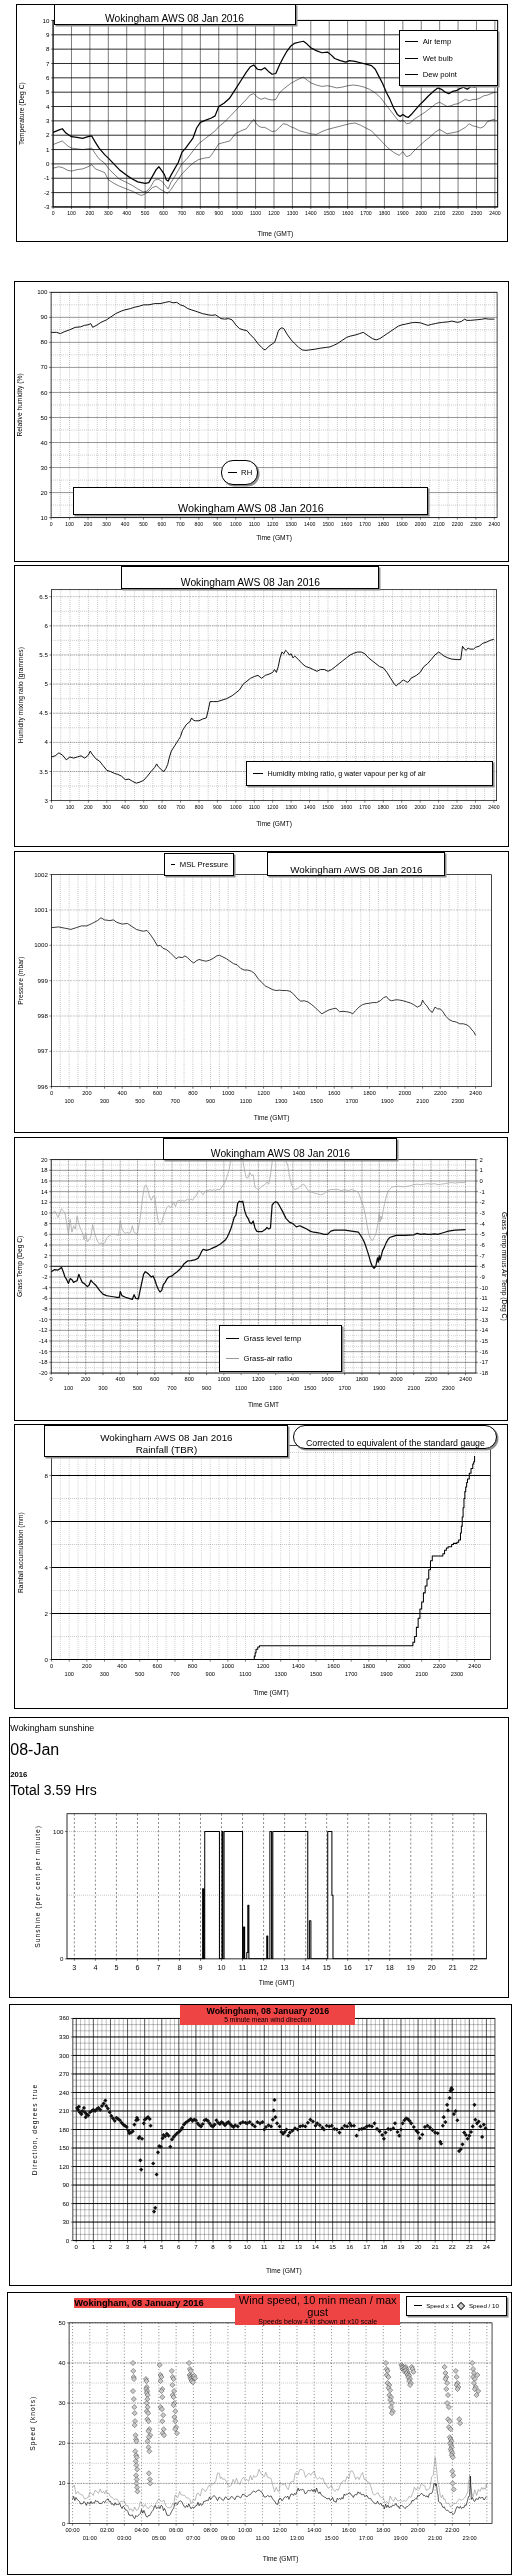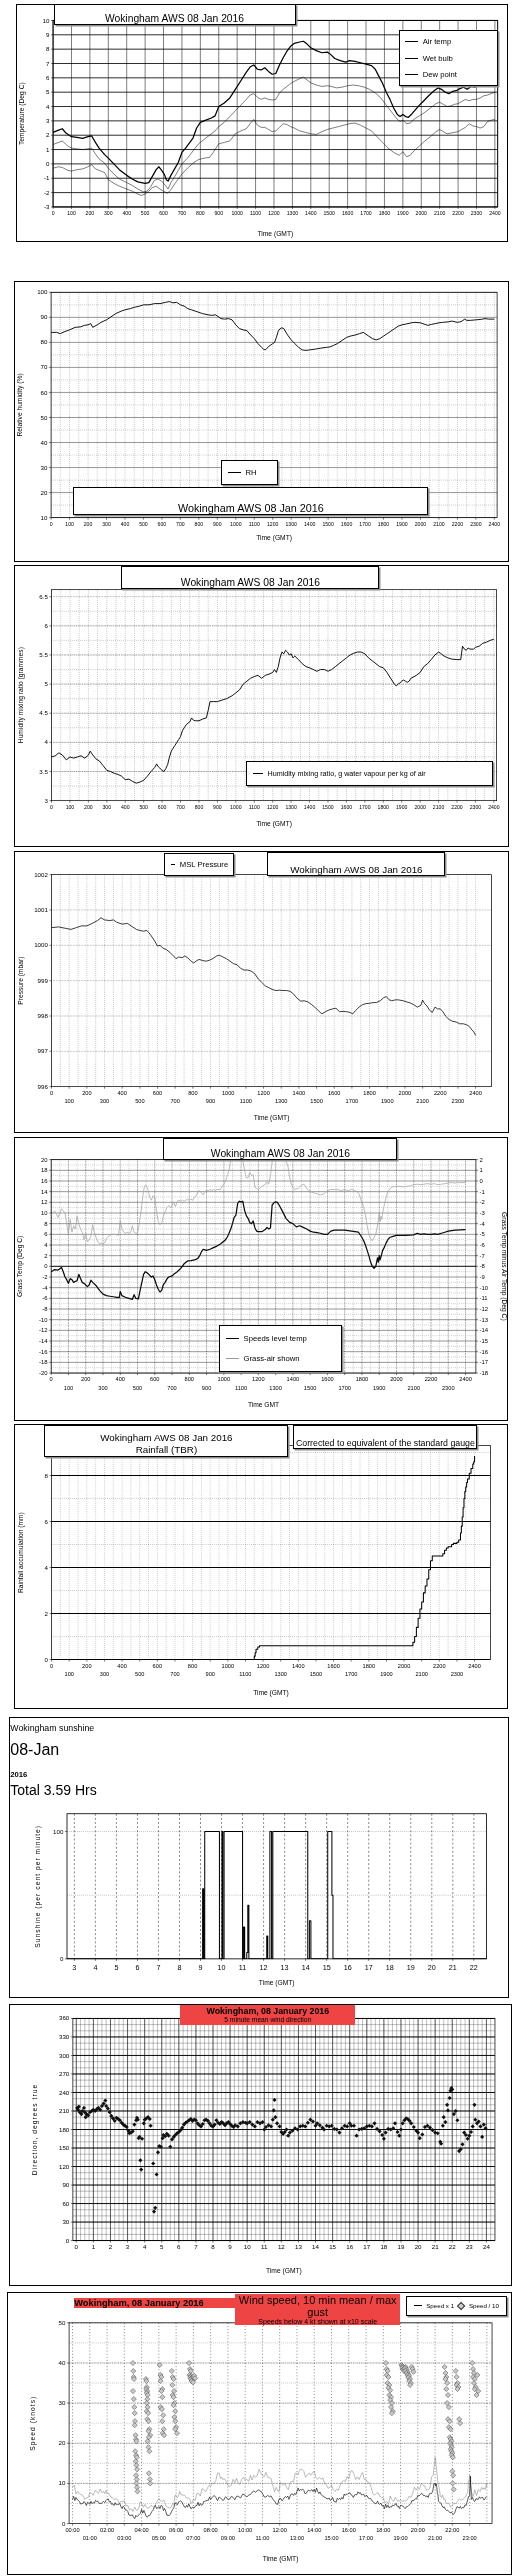--- a/index.html
+++ b/index.html
@@ -325,21 +325,21 @@
       <text x="14" y="238.5" text-anchor="middle" font-size="13" transform="rotate(-90 14 238.5)">Relative humidity (%)</text>
       <defs>
         <clipPath id="cp1">
           <rect x="69" y="19" width="867" height="439"></rect>
         </clipPath>
       </defs>
       <g clip-path="url(#cp1)">
         <path d="M70.0 97.7L80.7 97.7L87.9 100.1L95.1 96.7L105.8 92.8L116.6 88.0L127.3 87.0L134.5 84.1L141.6 83.1L147.0 80.7L150.6 88.0L159.5 83.1L166.7 78.3L177.5 73.4L184.6 68.6L195.4 61.3L206.1 56.4L213.3 54.0L224.0 51.6L231.2 49.1L241.9 46.7L249.1 44.3L259.8 44.3L270.6 41.9L281.3 41.9L292.1 39.4L299.2 38.0L306.4 40.4L313.6 39.4L320.7 44.3L327.9 46.7L335.1 51.6L342.2 54.0L349.4 56.4L356.5 58.8L363.7 61.3L374.5 63.7L381.6 64.7L388.8 63.7L392.4 66.1L399.5 71.0L406.7 72.0L413.9 71.0L421.0 73.4L428.2 83.1L435.3 90.4L442.5 92.8L449.7 94.3L456.8 102.5L464.0 109.8L471.2 119.5L478.3 126.8L481.9 130.2L485.5 131.7L492.7 124.4L499.8 119.5L503.4 117.1L507.0 107.4L510.6 95.3L514.1 90.4L517.7 88.9L521.3 90.4L528.5 102.5L535.6 112.3L542.8 119.5L550.0 126.8L557.1 131.7L564.3 132.6L571.4 131.7L582.2 130.2L592.9 128.3L603.7 126.8L610.8 125.9L618.0 122.9L625.2 119.5L632.3 114.7L643.1 107.4L650.2 105.0L661.0 102.5L668.2 100.1L675.3 97.7L678.9 100.1L686.1 105.0L693.2 109.8L700.4 112.3L707.6 109.8L714.7 105.0L721.9 100.1L729.0 95.3L736.2 90.4L743.4 85.6L750.5 83.1L757.7 81.7L768.4 79.2L775.6 78.3L786.4 79.2L793.5 81.7L800.7 84.1L807.8 82.2L815.0 80.7L822.2 79.2L829.3 78.3L840.1 77.3L847.2 75.8L858.0 78.3L865.2 76.8L872.3 72.0L875.9 74.4L883.1 74.4L893.8 73.4L904.6 72.4L911.7 71.0L918.9 72.0L929.6 72.0" fill="none" stroke="#000000" stroke-width="1.8" stroke-linejoin="round"></path>
       </g>
     </svg>
-  <div class="legend" style="left:206px;top:178px;width:57px;height:25px;justify-content:center;">
+  <div class="legend" style="left:206px;top:178px;width:37px;height:25px;justify-content:center;border-radius:12px;">
     <div class="item">
         <span class="s b2"></span>
         <span>RH</span>
       </div>
   </div>
   <div class="obox" style="left:58px;top:205px;width:355px;height:28px;font-size:10.8px;">
     <span>Wokingham AWS 08 Jan 2016</span>
   </div>
 </div>
 
@@ -911,25 +911,25 @@
         <path d="M70.0 259.4L76.7 255.2L83.4 256.2L90.1 251.1L93.4 259.4L96.8 269.7L100.1 274.9L103.5 282.1L106.8 272.8L110.2 274.9L113.5 280.1L116.9 278.0L120.2 276.9L123.6 264.5L126.9 272.8L130.3 280.1L133.6 282.1L137.0 285.2L140.3 288.3L143.7 285.2L147.0 275.9L150.4 280.1L157.1 286.3L163.8 295.6L170.5 302.8L177.2 305.9L183.9 307.0L190.6 308.0L197.3 309.0L202.3 309.0L204.0 297.6L207.3 305.9L214.0 309.0L220.7 311.1L227.4 313.2L230.8 303.9L234.1 311.1L239.2 312.1L242.5 295.6L245.9 280.1L249.2 264.5L252.6 259.4L255.9 261.4L259.3 264.5L264.3 269.7L267.6 267.6L271.0 274.9L274.3 285.2L277.7 293.5L281.0 298.7L284.4 295.6L287.7 284.2L291.1 280.1L294.4 273.8L297.8 269.7L304.5 267.6L307.8 264.5L314.5 259.4L321.2 253.1L324.6 249.0L327.9 243.8L334.6 238.6L341.3 238.1L348.0 236.6L354.7 233.5L358.1 228.3L361.4 221.1L364.8 215.9L368.1 216.9L371.5 218.0L378.2 215.9L384.9 212.8L391.6 209.7L398.3 205.5L405.0 200.4L408.3 197.3L411.7 192.1L415.0 184.8L418.4 176.5L421.7 166.2L425.1 153.8L428.4 149.6L431.8 126.9L435.1 122.7L438.5 123.8L441.8 122.7L445.2 140.3L448.5 150.7L451.9 155.9L455.2 164.1L458.6 166.2L461.9 161.0L465.3 174.5L468.6 180.7L472.0 181.7L478.7 181.7L485.3 177.6L488.7 173.4L492.0 176.5L495.4 174.5L498.7 130.0L502.1 125.8L505.4 123.8L508.8 124.8L512.1 130.0L518.8 142.4L525.5 155.9L532.2 163.1L538.9 166.2L545.6 172.4L552.3 170.3L559.0 173.4L565.7 176.5L572.4 180.7L579.1 182.8L585.8 183.8L592.5 184.8L599.2 186.9L605.9 186.9L612.6 180.7L619.3 178.6L629.4 178.6L639.4 178.6L646.1 179.7L652.8 180.7L659.5 181.7L666.2 182.8L672.9 193.1L676.3 199.3L679.6 207.6L683.0 218.0L686.3 228.3L689.7 240.7L693.0 249.0L696.4 253.1L699.7 249.0L703.1 232.4L704.7 240.7L706.4 228.3L708.1 236.6L709.8 230.4L713.1 218.0L716.5 211.7L719.8 203.5L723.2 197.3L726.5 193.1L733.2 191.0L739.9 189.0L756.7 189.0L773.4 187.9L780.1 184.8L786.8 186.9L793.5 185.9L800.2 186.9L806.9 186.9L813.6 185.9L820.3 186.9L827.0 184.8L833.7 182.8L840.4 180.7L847.1 179.7L853.8 178.6L863.9 178.1L873.9 177.6" fill="none" stroke="#0a0a0a" stroke-width="2.4" stroke-linejoin="round"></path>
         <path d="M70.0 149.6L76.7 141.4L83.4 153.8L90.1 137.2L96.8 145.5L103.5 186.9L106.8 157.9L110.2 182.8L113.5 170.3L116.9 176.5L120.2 151.7L123.6 166.2L126.9 176.5L130.3 182.8L133.6 197.3L137.0 184.8L140.3 201.4L143.7 197.3L147.0 191.0L150.4 168.3L153.7 182.8L157.1 193.1L160.4 201.4L163.8 205.5L167.1 203.5L170.5 205.5L173.8 203.5L177.2 195.2L180.5 191.0L183.9 189.0L187.2 186.9L193.9 186.9L200.6 189.0L204.0 160.0L207.3 176.5L210.7 182.8L214.0 184.8L217.4 182.8L220.7 184.8L224.1 182.8L227.4 170.3L230.8 182.8L234.1 184.8L237.5 184.8L240.8 166.2L244.2 143.4L247.5 114.5L250.9 93.8L254.2 91.7L257.6 100.0L260.9 114.5L264.3 120.7L267.6 112.4L271.0 114.5L274.3 141.4L277.7 162.1L281.0 168.3L284.4 164.1L287.7 151.7L291.1 143.4L294.4 135.1L297.8 131.0L301.1 135.1L304.5 131.0L307.8 124.8L311.2 133.1L314.5 122.7L317.9 120.7L321.2 122.7L324.6 120.7L327.9 122.7L331.3 120.7L334.6 118.6L338.0 120.7L341.3 118.6L344.7 120.7L348.0 114.5L351.4 112.4L354.7 104.1L358.1 102.0L361.4 106.2L364.8 110.3L368.1 104.1L371.5 102.0L374.8 102.0L378.2 100.0L381.5 102.0L384.9 100.0L388.2 102.0L391.6 100.0L398.3 100.0L401.6 93.8L405.0 89.6L408.3 83.4L411.7 73.0L415.0 62.7L418.4 42.0L438.5 42.0L441.8 44.1L445.2 62.7L448.5 77.2L451.9 77.2L455.2 66.8L458.6 73.0L461.9 71.0L465.3 95.8L468.6 97.9L472.0 100.0L478.7 93.8L485.3 89.6L488.7 85.5L492.0 89.6L495.4 73.0L498.7 46.1L502.1 42.0L523.9 42.0L528.9 52.4L532.2 73.0L535.6 89.6L538.9 95.8L542.3 100.0L549.0 97.9L555.7 91.7L559.0 89.6L562.4 91.7L565.7 97.9L569.1 102.0L572.4 104.1L579.1 106.2L585.8 108.2L592.5 110.3L599.2 108.2L605.9 102.0L612.6 100.0L626.0 100.0L632.7 102.0L639.4 100.0L646.1 102.0L652.8 100.0L659.5 102.0L666.2 106.2L672.9 124.8L676.3 135.1L679.6 149.6L683.0 170.3L686.3 186.9L689.7 195.2L693.0 199.3L696.4 193.1L699.7 186.9L703.1 170.3L706.4 147.6L708.1 162.1L709.8 151.7L711.4 157.9L713.1 145.5L716.5 128.9L719.8 114.5L723.2 104.1L726.5 100.0L729.9 95.8L733.2 94.8L739.9 93.8L746.6 93.8L753.3 94.8L760.0 93.8L766.7 92.7L773.4 90.6L780.1 89.6L786.8 90.6L793.5 89.6L800.2 88.6L806.9 89.6L813.6 88.6L820.3 90.6L827.0 89.6L833.7 88.6L840.4 87.5L847.1 86.5L853.8 87.5L860.5 86.5L873.9 86.5" fill="none" stroke="#a0a0a0" stroke-width="1.4" stroke-linejoin="round"></path>
       </g>
     </svg>
   <div class="obox" style="left:148px;top:0px;width:234px;height:21.6px;font-size:10.3px;">
     <span>Wokingham AWS 08 Jan 2016</span>
   </div>
   <div class="legend" style="left:204px;top:187px;width:123px;height:47px;">
     <div class="item">
         <span class="s b3"></span>
-        <span>Speeds level temp</span>
+        <span>Grass level temp</span>
       </div>
     <div class="item">
         <span class="s g2"></span>
-        <span>Grass-air shown</span>
+        <span>Grass-air ratio</span>
       </div>
   </div>
 </div>
 
 <div class="panel" style="top:1424px;left:14.4px;width:494px;height:285px;">
   <svg width="494" height="285" viewBox="0 0 958 554">
       <line x1="70" y1="40" x2="70" y2="456" stroke="#000" stroke-width="0.7" stroke-dasharray="1,3"></line>
       <line x1="87.1285140562249" y1="40" x2="87.1285140562249" y2="456" stroke="#000" stroke-width="0.7" stroke-dasharray="1,3"></line>
       <line x1="104.2570281124498" y1="40" x2="104.2570281124498" y2="456" stroke="#000" stroke-width="0.7" stroke-dasharray="1,3"></line>
       <line x1="121.3855421686747" y1="40" x2="121.3855421686747" y2="456" stroke="#000" stroke-width="0.7" stroke-dasharray="1,3"></line>
@@ -1057,21 +1057,21 @@
         </clipPath>
       </defs>
       <g clip-path="url(#cp5)">
         <path d="M70.0 456.0L460.5 456.0L460.5 456.0L464.0 456.0L464.0 449.3L465.7 449.3L465.7 442.6L467.4 442.6L467.4 435.9L470.8 435.9L470.8 431.4L474.2 431.4L474.2 429.2L768.8 429.2L768.8 429.2L772.3 429.2L772.3 422.5L775.7 422.5L775.7 411.3L779.1 411.3L779.1 393.4L782.5 393.4L782.5 375.5L786.0 375.5L786.0 357.6L789.4 357.6L789.4 344.2L792.8 344.2L792.8 326.3L796.2 326.3L796.2 312.9L799.7 312.9L799.7 299.4L803.1 299.4L803.1 281.5L806.5 281.5L806.5 263.7L810.0 263.7L810.0 254.7L827.1 254.7L827.1 254.7L830.5 254.7L830.5 250.2L833.9 250.2L833.9 243.5L837.4 243.5L837.4 239.1L840.8 239.1L840.8 236.8L847.6 236.8L847.6 232.3L851.1 232.3L851.1 230.1L857.9 230.1L857.9 227.9L861.3 227.9L861.3 223.4L864.8 223.4L864.8 210.0L866.5 210.0L866.5 196.6L868.2 196.6L868.2 178.7L869.9 178.7L869.9 160.8L871.6 160.8L871.6 142.9L873.3 142.9L873.3 129.5L875.0 129.5L875.0 120.5L876.8 120.5L876.8 111.6L878.5 111.6L878.5 104.9L881.9 104.9L881.9 93.7L885.3 93.7L885.3 84.7L888.7 84.7L888.7 75.8L890.5 75.8L890.5 71.3L892.2 71.3L892.2 60.1" fill="none" stroke="#000000" stroke-width="2" stroke-linejoin="round"></path>
       </g>
     </svg>
   <div class="obox" style="left:29px;top:0px;width:244px;height:32px;font-size:9.8px;line-height:1.25;">
     <span>Wokingham AWS 08 Jan 2016</span>
     <span>Rainfall (TBR)</span>
   </div>
-  <div class="obox" style="left:278px;top:0px;width:184px;height:24px;font-size:8.8px;">
+  <div class="obox" style="left:278px;top:0px;width:204px;height:24px;font-size:8.8px;border-radius:12px;">
     <span>Corrected to equivalent of the standard gauge</span>
   </div>
 </div>
 
 <div class="panel" style="top:1717px;left:9.3px;width:500px;height:281px;border-width:0.5px;">
   <svg width="500" height="281" viewBox="0 0 970 546">
       <line x1="124.2982456140351" y1="186" x2="124.2982456140351" y2="468" stroke="#000" stroke-width="0.9" stroke-dasharray="4,4"></line>
       <line x1="165.15037593984962" y1="186" x2="165.15037593984962" y2="468" stroke="#000" stroke-width="0.9" stroke-dasharray="4,4"></line>
       <line x1="206.00250626566415" y1="186" x2="206.00250626566415" y2="468" stroke="#000" stroke-width="0.9" stroke-dasharray="4,4"></line>
       <line x1="246.85463659147868" y1="186" x2="246.85463659147868" y2="468" stroke="#000" stroke-width="0.9" stroke-dasharray="4,4"></line>

